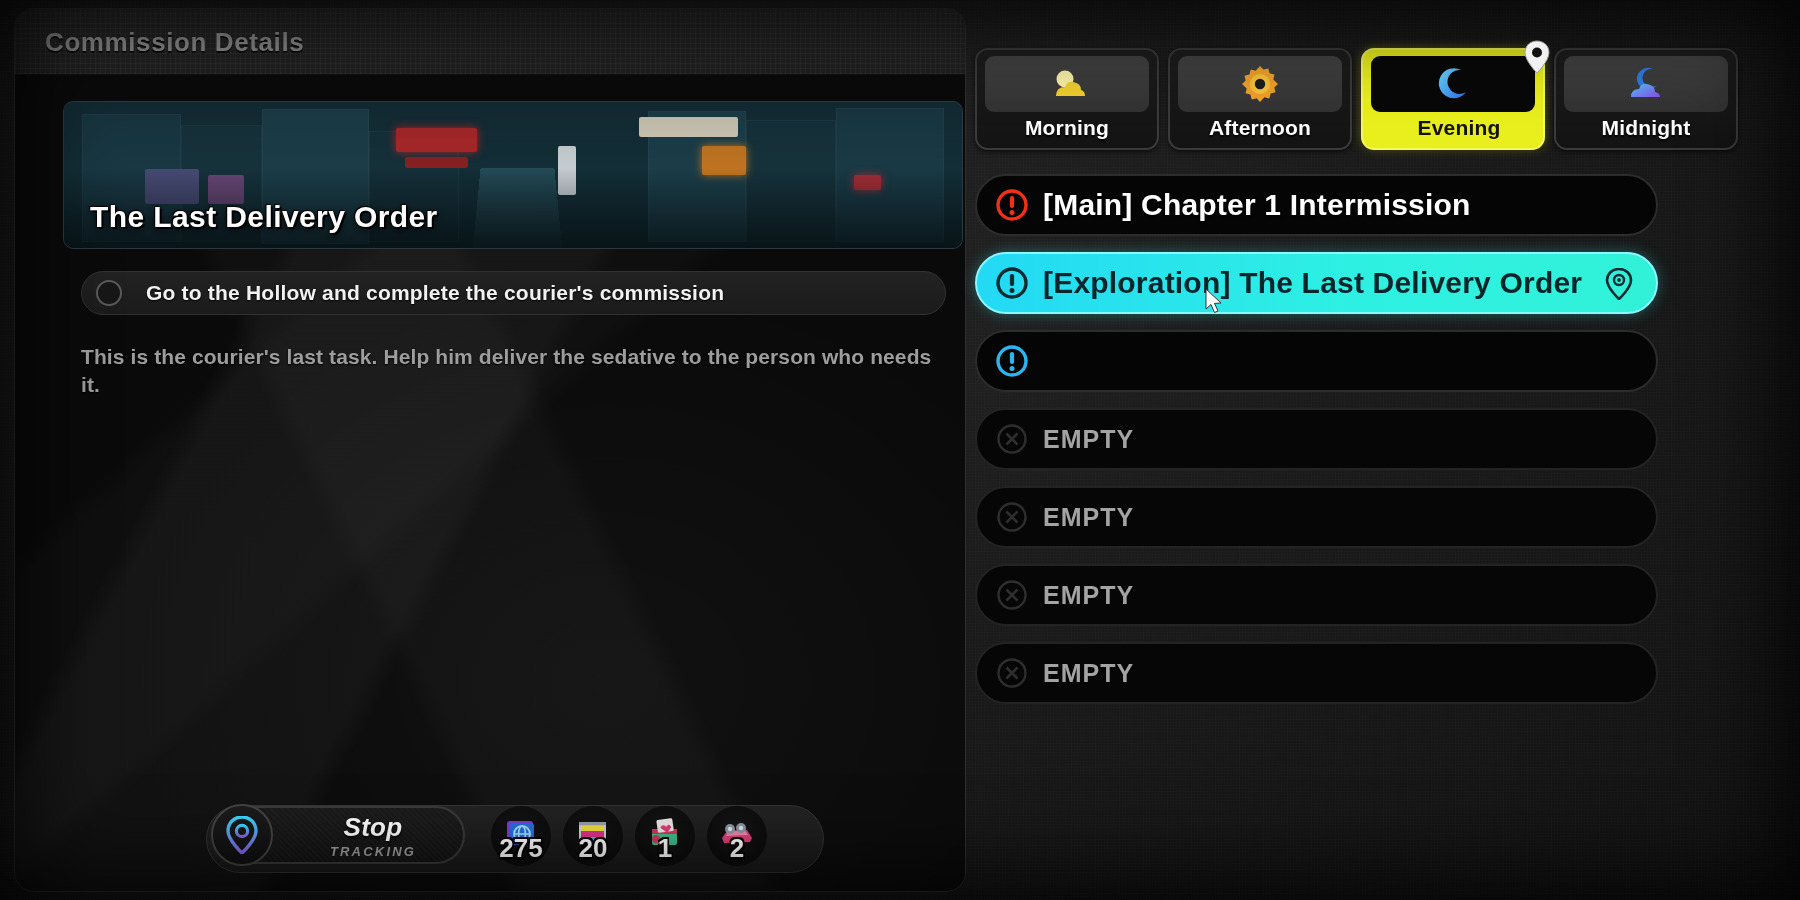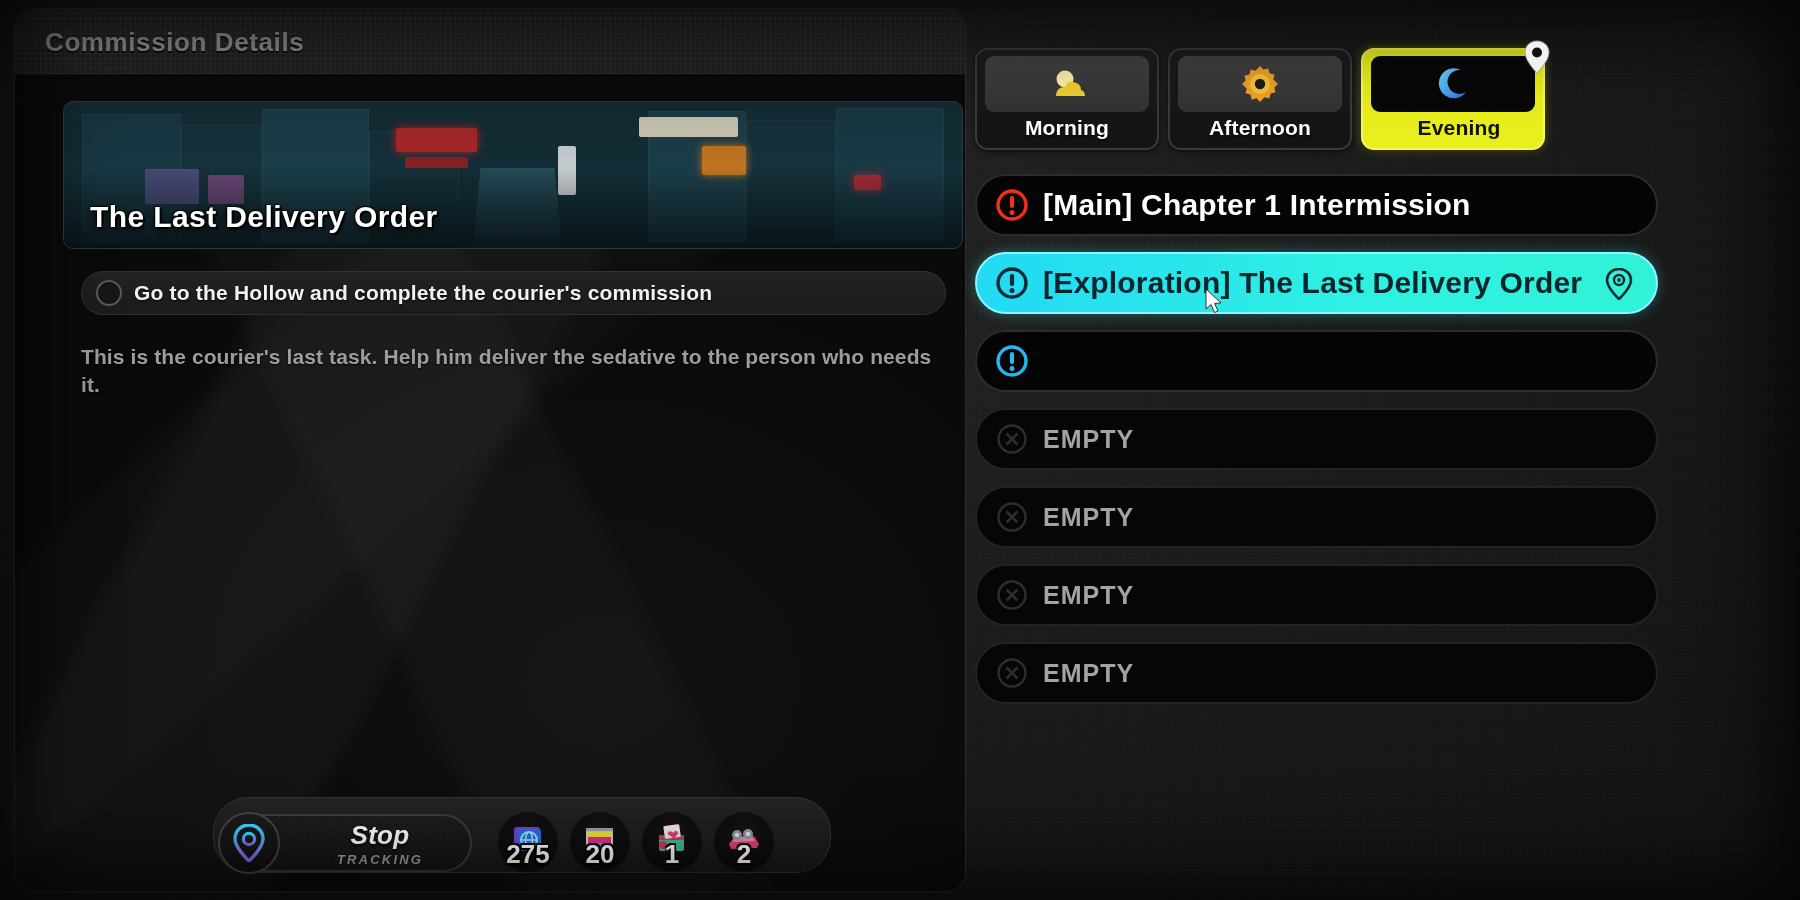--- a/index.html
+++ b/index.html
@@ -93,39 +93,39 @@
     border-radius:22px;
     background:linear-gradient(180deg,#222222,#1b1b1b);
     border:1px solid #313131;
     display:flex; align-items:center; padding-left:14px;
   }
   .obj-check{
     width:26px; height:26px; border-radius:50%;
     border:2px solid #5a5a5a; background:#171717; flex:none;
   }
   .obj-text{
-    margin-left:12px; font-size:21px; font-weight:bold; color:#f2f2f2;
+    margin-left:24px; font-size:21px; font-weight:bold; color:#f2f2f2;
     letter-spacing:.2px; text-shadow:0 1px 2px rgba(0,0,0,.9);
   }
 
   
   .desc{
     position:absolute; left:66px; top:268px; width:860px;
     font-size:21px; font-weight:bold; line-height:1.35;
     color:#9d9d9d; letter-spacing:.1px;
     text-shadow:0 1px 2px rgba(0,0,0,.9);
   }
 
   
   .track-bar{
-    position:absolute; left:198px; bottom:18px; width:618px; height:76px;
+    position:absolute; left:191px; bottom:18px; width:618px; height:68px;
     border-radius:35px;
     background:linear-gradient(180deg,#232323,#1a1a1a);
     border:1px solid #343434;
-    display:flex; align-items:flex-end;
+    display:flex; align-items:flex-start;
   }
   .stop-btn{
     position:relative; margin-left:6px; width:252px; height:58px;
     border-radius:29px;
     background:
       repeating-linear-gradient(45deg, rgba(255,255,255,.02) 0 2px, transparent 2px 4px),
       linear-gradient(180deg,#1b1b1b,#131313);
     border:2px solid #3b3b3b;
     display:flex; align-items:center;
   }
@@ -391,20 +391,35 @@
                 <stop offset="0%" stop-color="#6fe0ff"></stop>
                   <stop offset="100%" stop-color="#2a6ee8"></stop>
               </linearGradient>
             </defs>
             <path d="M27 5 a15 15 0 1 0 5 22 a12 12 0 1 1 -5 -22 z" fill="url(#mg)"></path>
           </svg>
         </div>
         <div class="tab-label">Evening</div>
       </div>
 
+      <div class="tab">
+        <div class="ico-box">
+          <svg width="44" height="36" viewBox="0 0 44 36">
+            <defs>
+              <linearGradient id="mc" x1="0" y1="0" x2="1" y2="1">
+                <stop offset="0%" stop-color="#52c8ff"></stop>
+                  <stop offset="100%" stop-color="#8a4de8"></stop>
+              </linearGradient>
+            </defs>
+            <path d="M29 3 a11 11 0 1 0 4 16 a9 9 0 1 1 -4 -16 z" fill="#2b7de8"></path>
+            <path d="M7 31 q0-8 8-8 q2-6 8-5 q8 1 8 8 q5 1 5 5 z" fill="url(#mc)"></path>
+          </svg>
+        </div>
+        <div class="tab-label">Midnight</div>
+      </div>
 
     </div>
 
     <div class="quest-list">
 
       <div class="quest">
         <span class="q-ico">
           <svg width="34" height="34" viewBox="0 0 34 34">
             <circle cx="17" cy="17" r="14" fill="none" stroke="#f23018" stroke-width="3.4"></circle>
             <rect x="14.9" y="8" width="4.2" height="12" rx="2" fill="#f23018"></rect>

